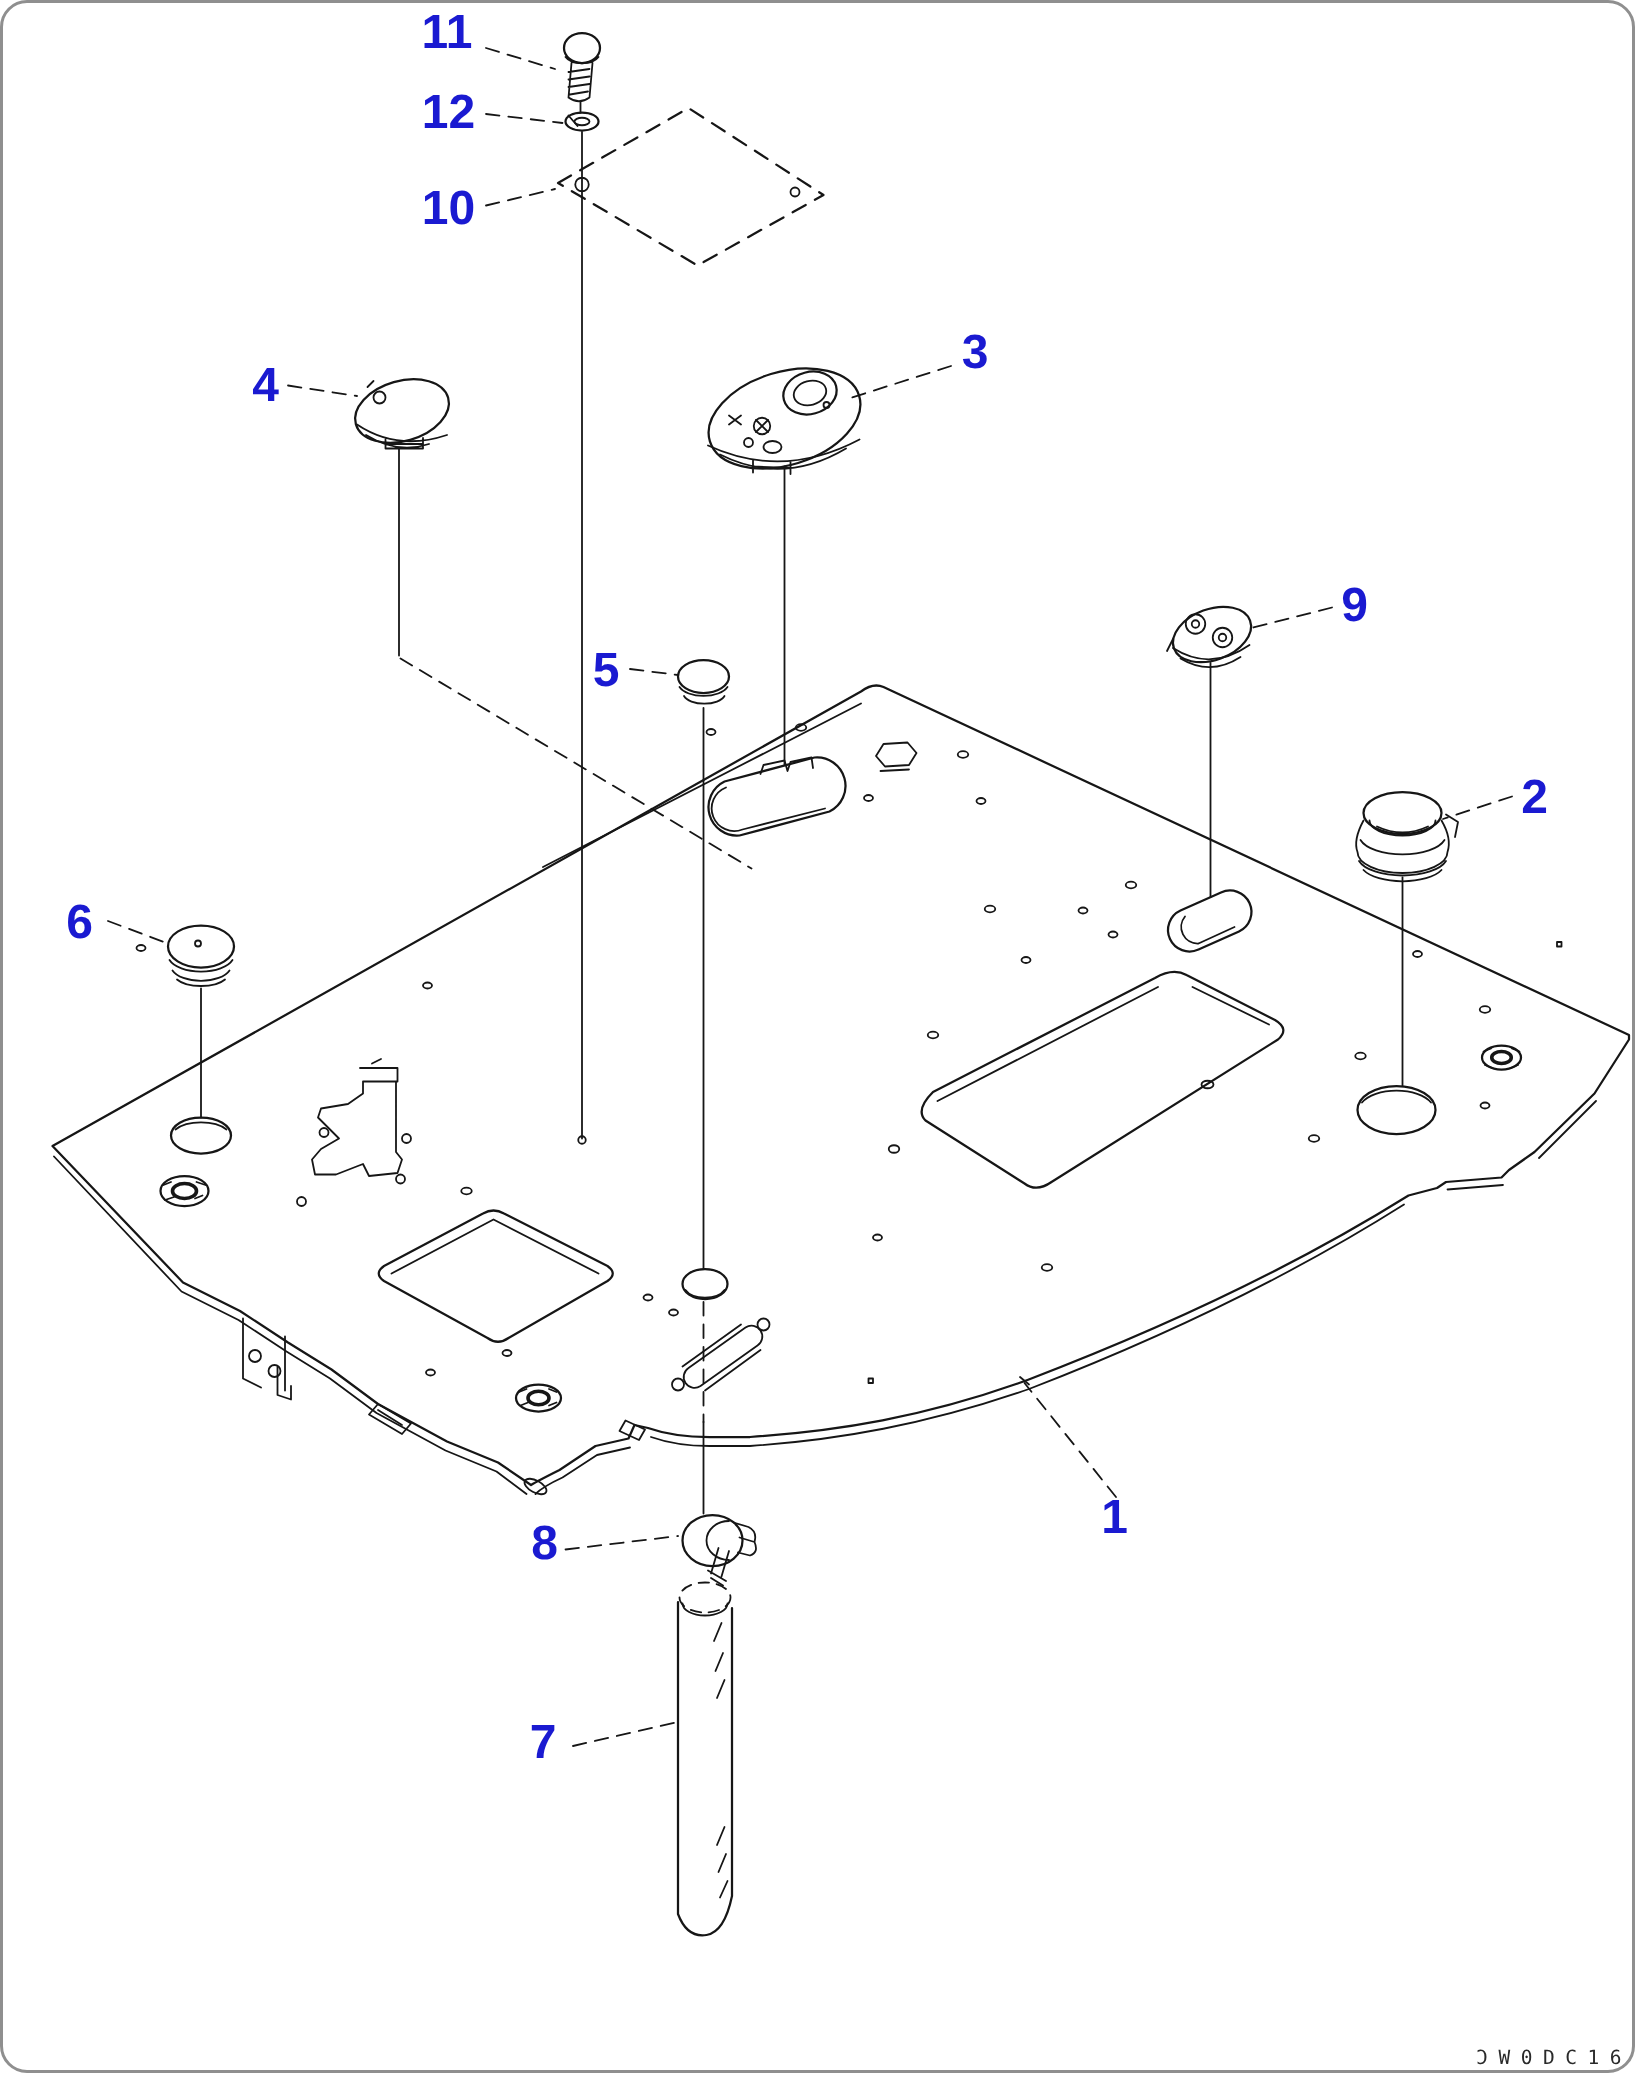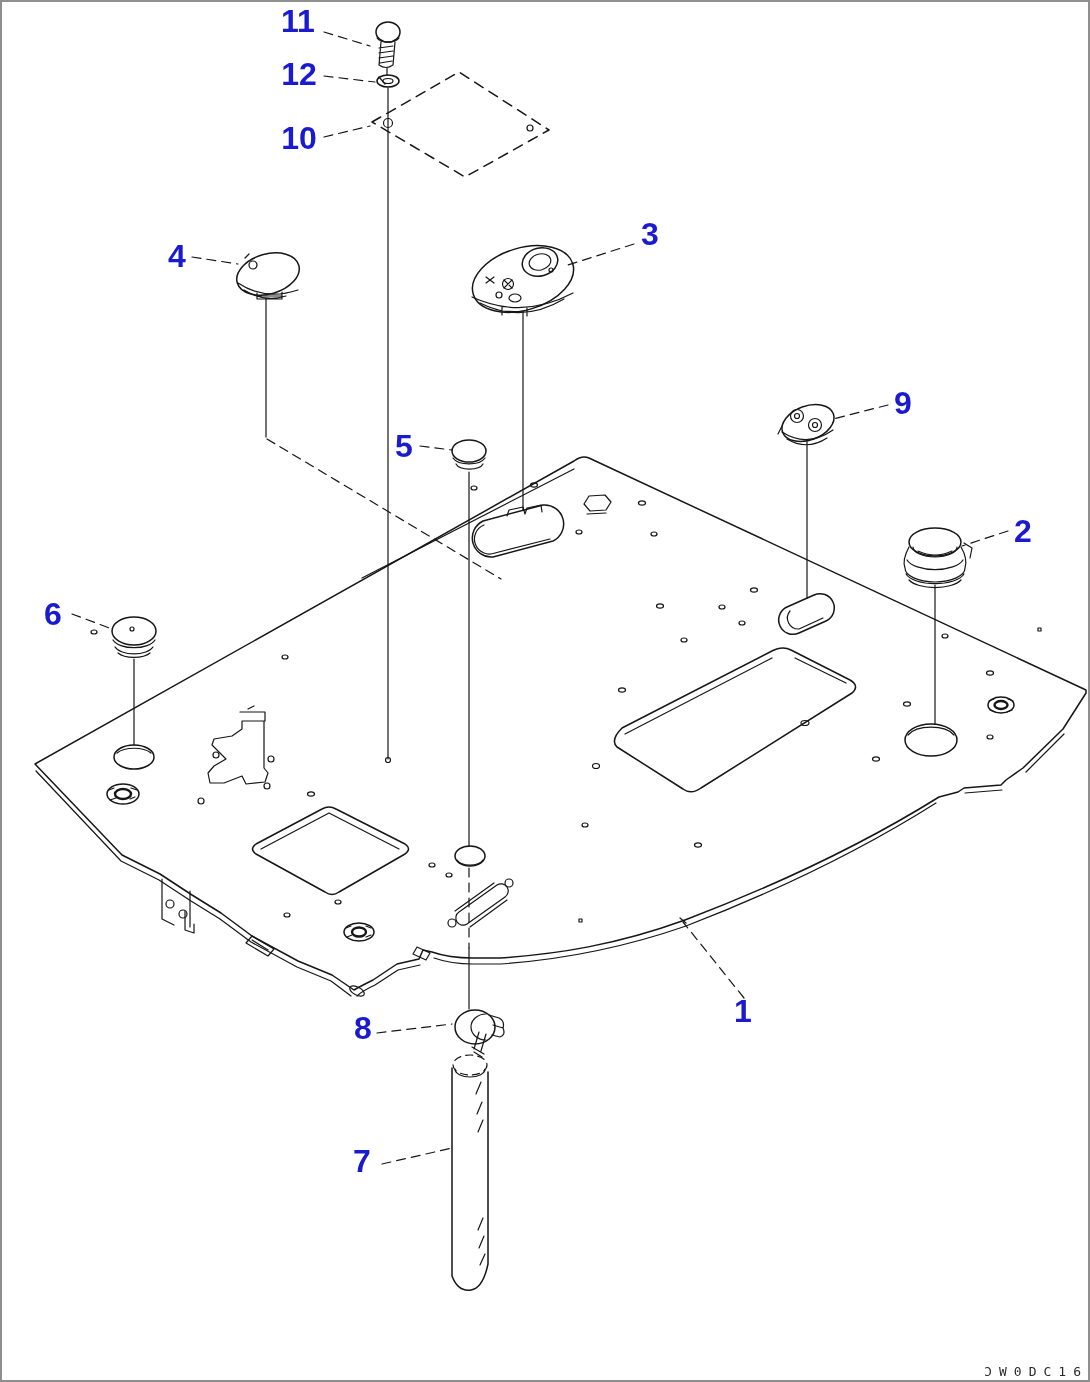--- a/index.html
+++ b/index.html
@@ -15,21 +15,21 @@
   .ln{stroke:var(--line-color,#161616);stroke-width:1.5;fill:none;stroke-linecap:round;stroke-linejoin:round;}
   .thin{stroke-width:1.2;}
   .dash{stroke-dasharray:9 6;}
   .dash2{stroke-dasharray:10 7;}
   .lbl{font-family:"Liberation Sans",sans-serif;font-weight:bold;font-size:32px;fill:var(--label-color,#1a1ad1);}
   .code{font-family:"DejaVu Sans Mono",monospace;font-size:13px;letter-spacing:7px;fill:#2a2a2a;}
 </style>
 </head>
 <body>
 
-<div id="frame" style="border-color: rgb(143, 143, 143); background: rgb(255, 255, 255);">
+<div id="frame" style="border-color: rgb(143, 143, 143); background: rgb(255, 255, 255); border-radius: 18px;">
 <svg width="1090" height="1382" viewBox="0 0 1090 1382">
 
   <g>
 
     <path class="ln" d="M 33,762 L 572,459 Q 580,453 587,456 L 1084,688 L 1084,691 L 1061,727 L 1021,766 L 1004,778 L 999,783 L 962,786 L 956,790 L 937,795 C 860,843 772,884 683,918 C 614,943 556,952 498,956 L 471,956 Q 447,956 430,950 L 421,948 L 417,957 L 395,962 L 371,978 Q 357,985 352,988 L 330,973 L 296,959 L 250,934 L 219,911 L 190,893 L 158,872 L 120,853 Z"></path>
 
     <path class="ln thin" d="M 934,801 C 858,849 772,890 684,924 C 615,948 556,958 498,962 L 471,962 Q 449,962 432,956 M 418,963 L 396,968 L 373,983 Q 360,989 355,994 M 349,994 L 329,979 L 295,965 L 249,940 L 218,917 L 189,899 L 157,878 L 119,859 L 34,769 M 1062,732 L 1024,770 M 1000,788 L 963,791"></path>
     <ellipse class="ln thin" cx="355" cy="989" rx="8" ry="4" transform="rotate(28 355 989)"></ellipse>
 
     <path class="ln thin" d="M 360,576 L 572,467"></path>

